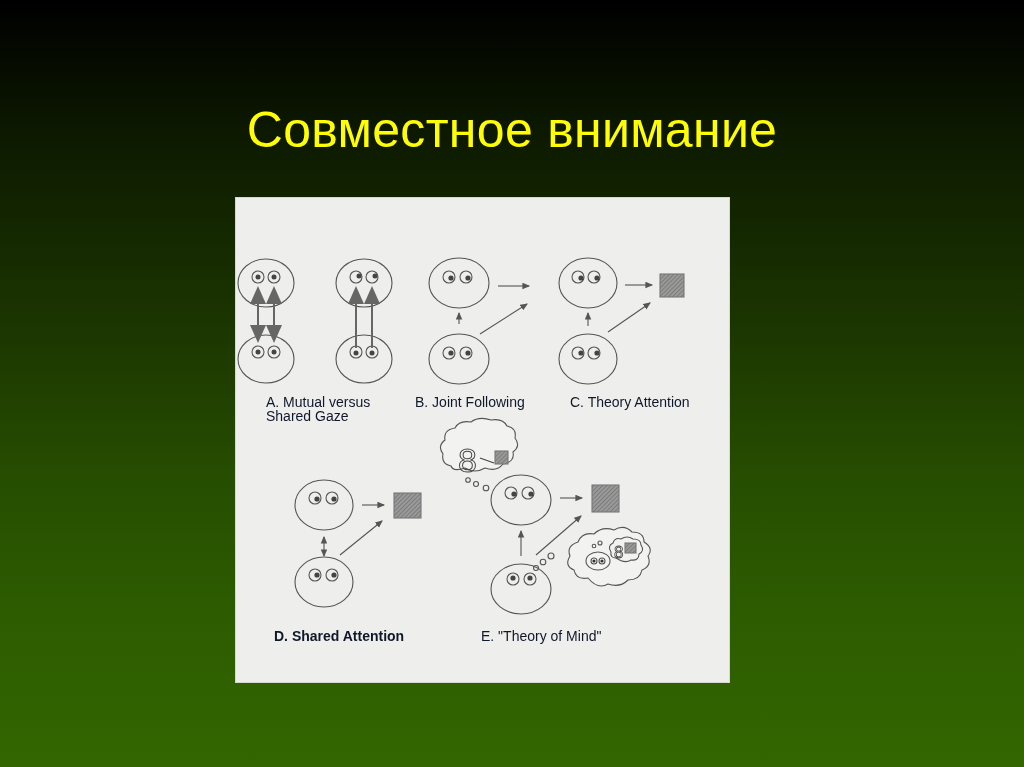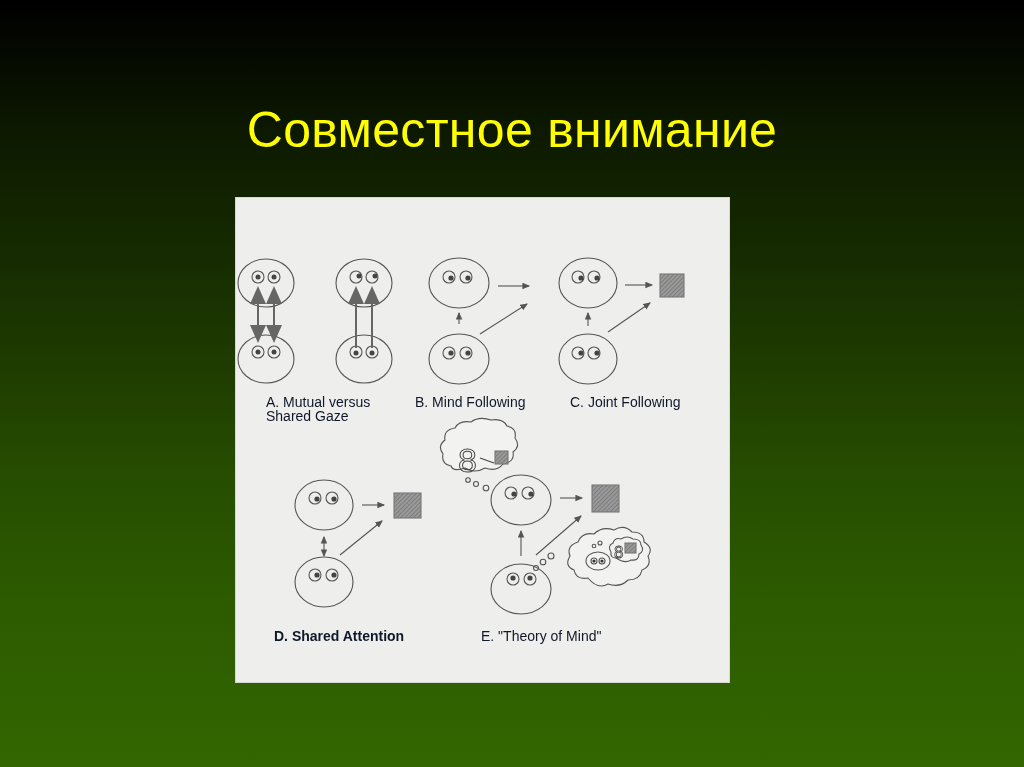--- a/index.html
+++ b/index.html
@@ -182,17 +182,17 @@
           <circle cx="364" cy="345" r="2"></circle>
         <path d="M380,360 q-6,0 -5,-6 q-4,-6 2,-9 q2,-6 8,-4 q6,-4 12,0 q8,0 8,6 q4,6 -2,9 q0,7 -8,6 q-6,4 -15,-2 z"></path>
         <text x="378" y="360" font-family="Liberation Sans, sans-serif" font-size="17" fill="none" stroke="#444" stroke-width="0.8">8</text>
         <rect x="389" y="345" width="11" height="10" fill="url(#hatch)" stroke="#777"></rect>
       </g>
     </g>
   </svg>
 
   <div class="cap" style="left:30px; top:197px;">A. Mutual versus</div>
   <div class="cap" style="left:30px; top:211px;">Shared Gaze</div>
-  <div class="cap" style="left:179px; top:197px;">B. Mind Following</div>
-  <div class="cap" style="left:334px; top:197px;">C. Joint Following</div>
+  <div class="cap" style="left:179px; top:197px;">B. Joint Following</div>
+  <div class="cap" style="left:334px; top:197px;">C. Theory Attention</div>
   <div class="cap" style="left:38px; top:431px;font-weight:bold;">D. Shared Attention</div>
   <div class="cap" style="left:245px; top:431px;">E. "Theory of Mind"</div>
 </div>
 
 </body></html>

